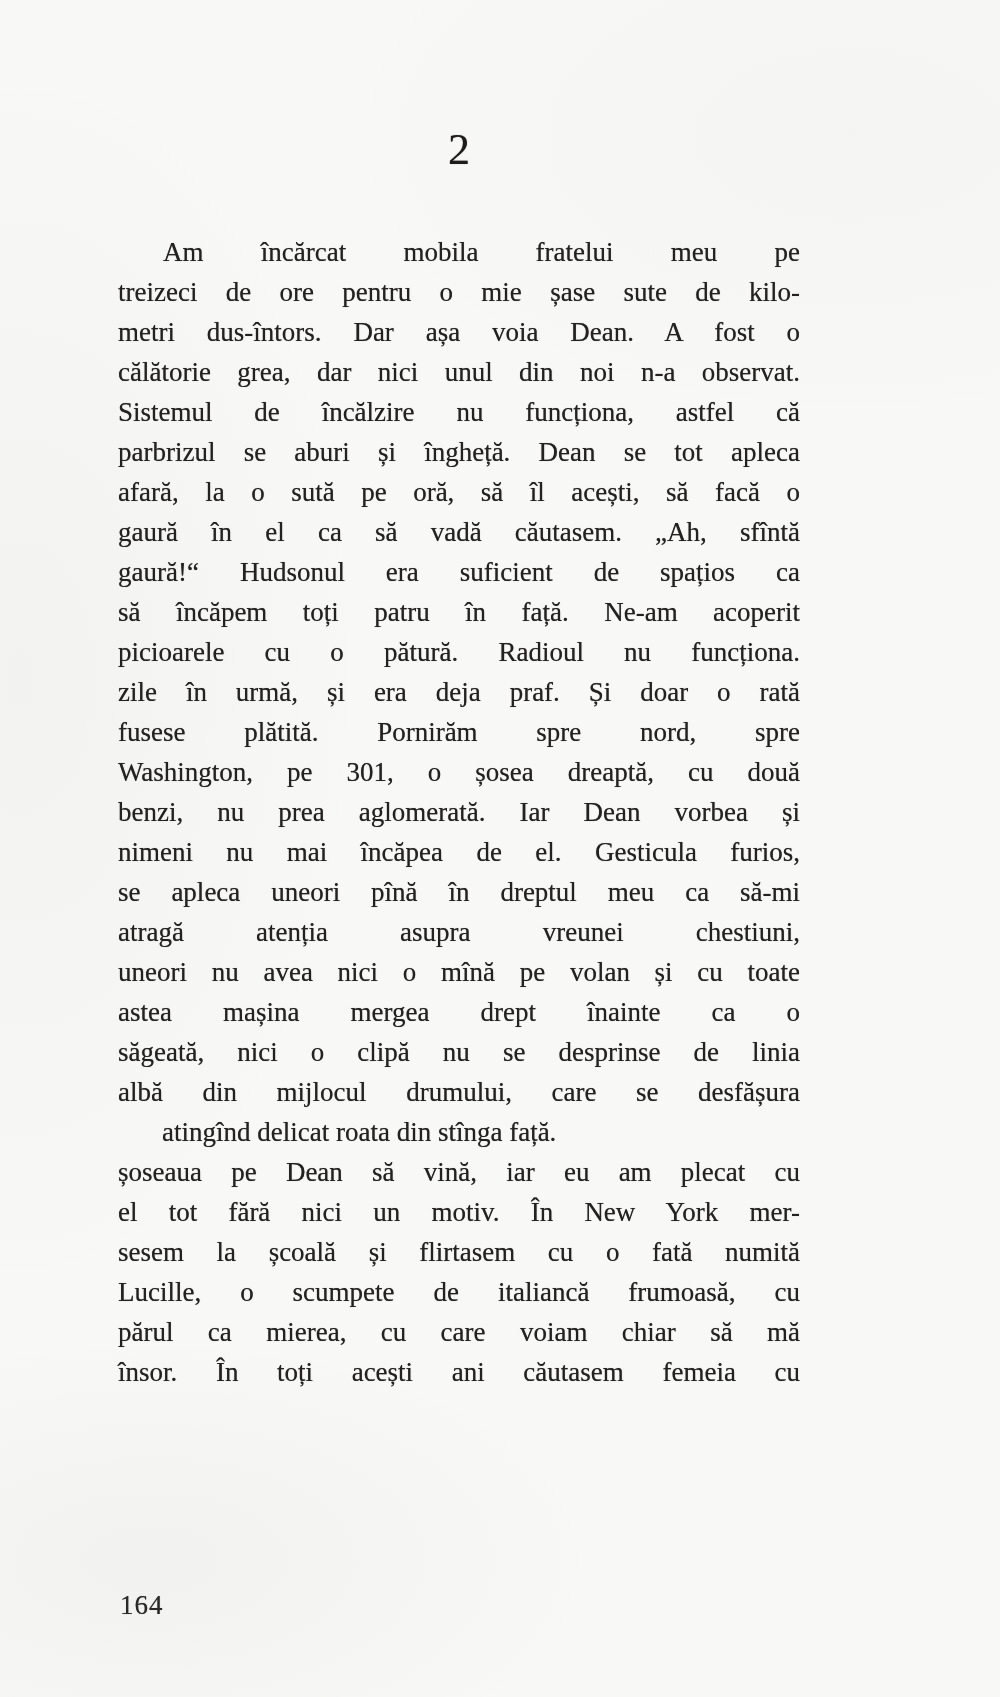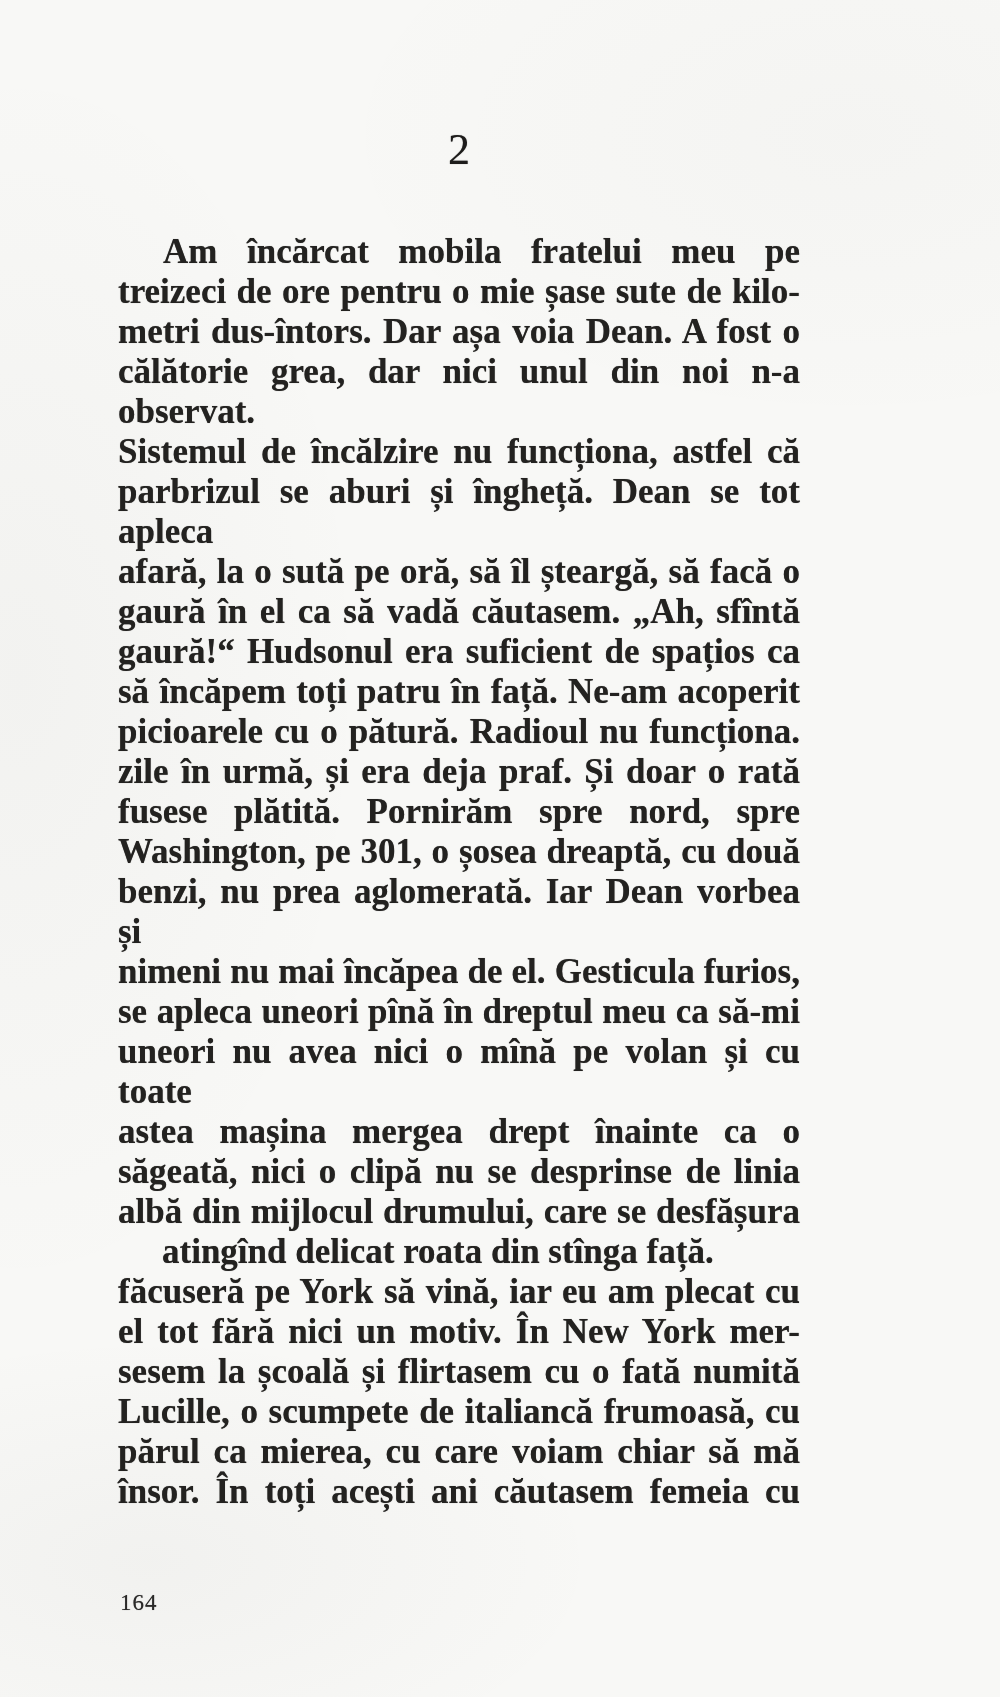--- a/index.html
+++ b/index.html
@@ -34,25 +34,24 @@
     font-size: 44px;
     line-height: 1;
     color: #1d1c1b;
     text-shadow: 0 0 0.8px rgba(25,24,22,0.65);
   }
   .text-block {
     position: absolute;
     top: 232px;
     left: 118px;
     width: 682px;
-    font-size: 35px;
+    font-size: 27px;
     line-height: 40px;
     color: #232220;
     text-shadow: 0 0 0.7px rgba(28,27,25,0.6);
-    font-weight: bold;
   }
   .paragraph {
     margin: 0;
   }
   .line {
     text-align: justify;
     text-align-last: justify;
     white-space: normal;
     hyphens: none;
   }
@@ -60,60 +59,61 @@
     text-indent: 45px;
   }
   .line.unjustified-last {
     text-align-last: left;
     margin-left: 44px;
   }
   .page-number {
     position: absolute;
     top: 1590px;
     left: 120px;
-    font-size: 23px;
+    font-size: 27px;
     letter-spacing: 1px;
     color: #2a2928;
     text-shadow: 0 0 0.7px rgba(28,27,25,0.6);
   }
 </style>
 </head>
 <body>
 
 <div class="scan-noise"></div>
 
 <div class="chapter-number">2</div>
 
 <div class="text-block" id="text-block">
     <div class="paragraph">
       <div class="line first-line">Am încărcat mobila fratelui meu pe</div>
       <div class="line">treizeci de ore pentru o mie șase sute de kilo-</div>
       <div class="line">metri dus-întors. Dar așa voia Dean. A fost o</div>
       <div class="line">călătorie grea, dar nici unul din noi n-a observat.</div>
       <div class="line">Sistemul de încălzire nu funcționa, astfel că</div>
       <div class="line">parbrizul se aburi și îngheță. Dean se tot apleca</div>
-      <div class="line">afară, la o sută pe oră, să îl șteargă, să facă o</div>
+      <div class="line">afară, la o sută pe oră, să îl acești, să facă o</div>
       <div class="line">gaură în el ca să vadă căutasem. „Ah, sfîntă</div>
       <div class="line">gaură!“ Hudsonul era suficient de spațios ca</div>
       <div class="line">să încăpem toți patru în față. Ne-am acoperit</div>
       <div class="line">picioarele cu o pătură. Radioul nu funcționa.</div>
       <div class="line">zile în urmă, și era deja praf. Și doar o rată</div>
       <div class="line">fusese plătită. Pornirăm spre nord, spre</div>
       <div class="line">Washington, pe 301, o șosea dreaptă, cu două</div>
       <div class="line">benzi, nu prea aglomerată. Iar Dean vorbea și</div>
       <div class="line">nimeni nu mai încăpea de el. Gesticula furios,</div>
       <div class="line">se apleca uneori pînă în dreptul meu ca să-mi</div>
+      <div class="line">atragă atenția asupra vreunei chestiuni,</div>
       <div class="line">uneori nu avea nici o mînă pe volan și cu toate</div>
       <div class="line">astea mașina mergea drept înainte ca o</div>
       <div class="line">săgeată, nici o clipă nu se desprinse de linia</div>
       <div class="line">albă din mijlocul drumului, care se desfășura</div>
       <div class="line unjustified-last">atingînd delicat roata din stînga față.</div>
     </div>
     <div class="paragraph">
-      <div class="line">făcuseră pe York să vină, iar eu am plecat cu</div>
+      <div class="line">șoseaua pe Dean să vină, iar eu am plecat cu</div>
       <div class="line">el tot fără nici un motiv. În New York mer-</div>
       <div class="line">sesem la școală și flirtasem cu o fată numită</div>
       <div class="line">Lucille, o scumpete de italiancă frumoasă, cu</div>
       <div class="line">părul ca mierea, cu care voiam chiar să mă</div>
       <div class="line">însor. În toți acești ani căutasem femeia cu</div>
     </div>
   </div>
 
 <div class="page-number">164</div>
 

